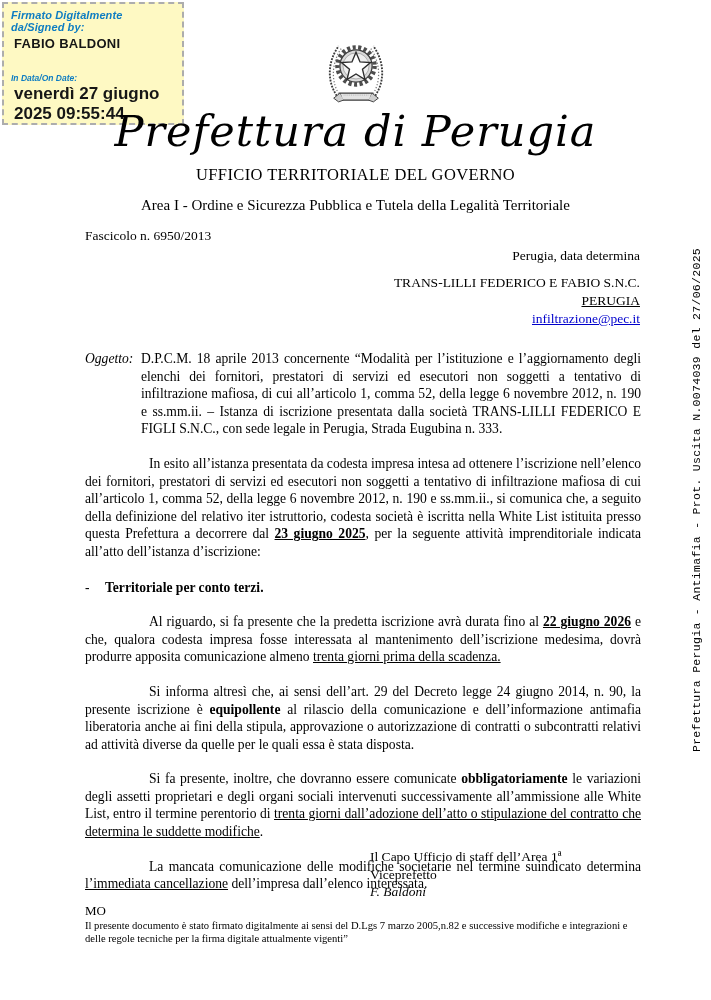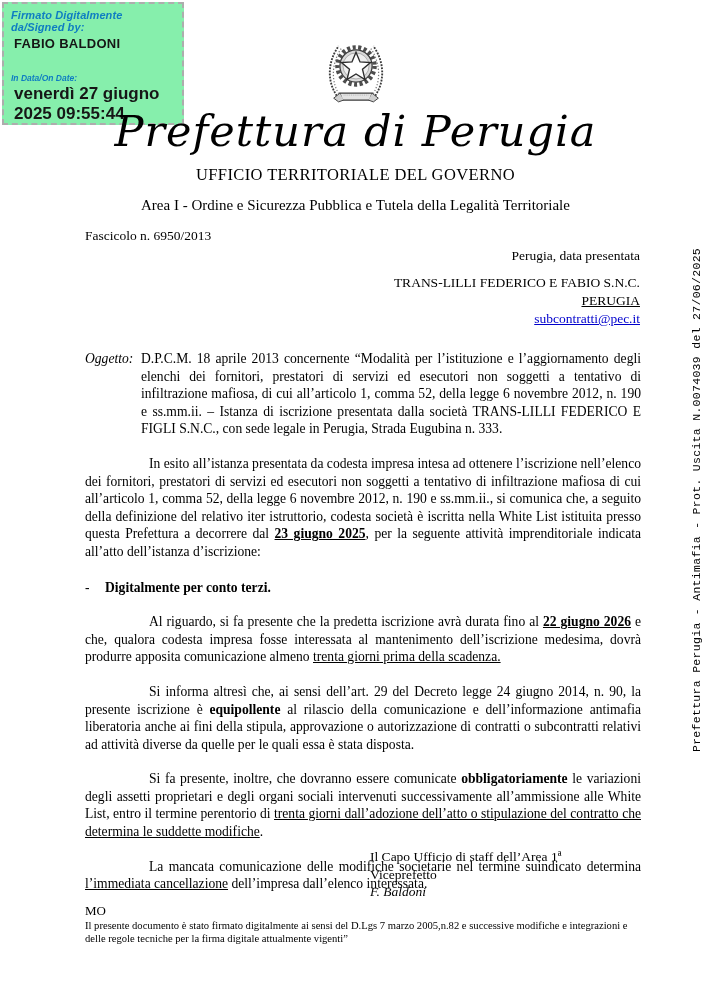--- a/index.html
+++ b/index.html
@@ -6,21 +6,21 @@
   html,body { background:#e8e8e8; }
   .page {
     position:relative; width:711px; height:1000px; margin:0 auto;
     background:#ffffff; overflow:hidden;
     font-family:"Liberation Serif", serif; color:#000;
   }
 
   
   .sig-box {
     position:absolute; left:2px; top:2px; width:182px; height:123px;
-    border:2px dashed #adadad; background:#86efac; padding:5px 7px;
+    border:2px dashed #adadad; background:#fef9c3; padding:5px 7px;
   }
   .sig-label {
     font-family:"Liberation Sans", sans-serif; font-weight:bold; font-style:italic;
     font-size:11px; color:#0f7dc2; letter-spacing:0.1px;
   }
   .sig-name {
     font-family:"Liberation Sans", sans-serif; font-weight:bold;
     font-size:13px; color:#161616; margin:3px 0 22px 3px; letter-spacing:0.3px;
   }
   .sig-date-label {
@@ -114,38 +114,38 @@
       <path d="M24,92 L14,100 L22,106 L30,103" fill="#cfcfcf" stroke="#3a3a3a" stroke-width="1.5"></path>
       <path d="M76,92 L86,100 L78,106 L70,103" fill="#cfcfcf" stroke="#3a3a3a" stroke-width="1.5"></path>
       <line x1="30" y1="95" x2="70" y2="95" stroke="#9a9a9a" stroke-width="1" stroke-dasharray="1.5 1.5"></line>
     </svg>
   </div>
   <div class="page-title">Prefettura di Perugia</div>
   <div class="office-line">UFFICIO TERRITORIALE DEL GOVERNO</div>
   <div class="area-line">Area I - Ordine e Sicurezza Pubblica e Tutela della Legalità Territoriale</div>
 
   <div class="fascicolo">Fascicolo n. 6950/2013</div>
-  <div class="place-date">Perugia, data presentata</div>
+  <div class="place-date">Perugia, data determina</div>
   <div class="recipient">
     <div>TRANS-LILLI FEDERICO E FABIO S.N.C.</div>
     <div class="city">PERUGIA</div>
-    <div><a href="#">subcontratti@pec.it</a></div>
+    <div><a href="#">infiltrazione@pec.it</a></div>
   </div>
 
   <div class="body-block">
     <div class="subject-row">
       <div class="subject-label">Oggetto:</div>
       <div class="subject-text">D.P.C.M. 18 aprile 2013 concernente “Modalità per l’istituzione e l’aggiornamento degli elenchi dei fornitori, prestatori di servizi ed esecutori non soggetti a tentativo di infiltrazione mafiosa, di cui all’articolo 1, comma 52, della legge 6 novembre 2012, n. 190 e ss.mm.ii. – Istanza di iscrizione presentata dalla società TRANS-LILLI FEDERICO E FIGLI S.N.C., con sede legale in Perugia, Strada Eugubina n. 333.</div>
     </div>
 
     <div class="para"><span>In esito all’istanza presentata da codesta impresa intesa ad ottenere l’iscrizione nell’elenco dei fornitori, prestatori di servizi ed esecutori non soggetti a tentativo di infiltrazione mafiosa di cui all’articolo 1, comma 52, della legge 6 novembre 2012, n. 190 e ss.mm.ii., si comunica che, a seguito della definizione del relativo iter istruttorio, codesta società è iscritta nella White List istituita presso questa Prefettura a decorrere dal </span><span style="font-weight: bold; text-decoration: underline;">23 giugno 2025</span><span>, per la seguente attività imprenditoriale indicata all’atto dell’istanza d’iscrizione:</span></div>
 
     <div class="list-row">
       <div class="list-dash">-</div>
-      <div class="list-text">Digitalmente per conto terzi.</div>
+      <div class="list-text">Territoriale per conto terzi.</div>
     </div>
 
     <div class="para"><span>Al riguardo, si fa presente che la predetta iscrizione avrà durata fino al </span><span style="font-weight: bold; text-decoration: underline;">22 giugno 2026</span><span> e che, qualora codesta impresa fosse interessata al mantenimento dell’iscrizione medesima, dovrà produrre apposita comunicazione almeno </span><span style="text-decoration: underline;">trenta giorni prima della scadenza.</span></div>
     <div class="para"><span>Si informa altresì che, ai sensi dell’art. 29 del Decreto legge 24 giugno 2014, n. 90, la presente iscrizione è </span><span style="font-weight: bold;">equipollente</span><span> al rilascio della comunicazione e dell’informazione antimafia liberatoria anche ai fini della stipula, approvazione o autorizzazione di contratti o subcontratti relativi ad attività diverse da quelle per le quali essa è stata disposta.</span></div>
     <div class="para"><span>Si fa presente, inoltre, che dovranno essere comunicate </span><span style="font-weight: bold;">obbligatoriamente</span><span> le variazioni degli assetti proprietari e degli organi sociali intervenuti successivamente all’ammissione alle White List, entro il termine perentorio di </span><span style="text-decoration: underline;">trenta giorni dall’adozione dell’atto o stipulazione del contratto che determina le suddette modifiche</span><span>.</span></div>
     <div class="para"><span>La mancata comunicazione delle modifiche societarie nel termine suindicato determina </span><span style="text-decoration: underline;">l’immediata cancellazione</span><span> dell’impresa dall’elenco interessata.</span></div>
   </div>
 
   <div class="sign-block">
     <div>Il Capo Ufficio di staff dell’Area 1ª</div>

